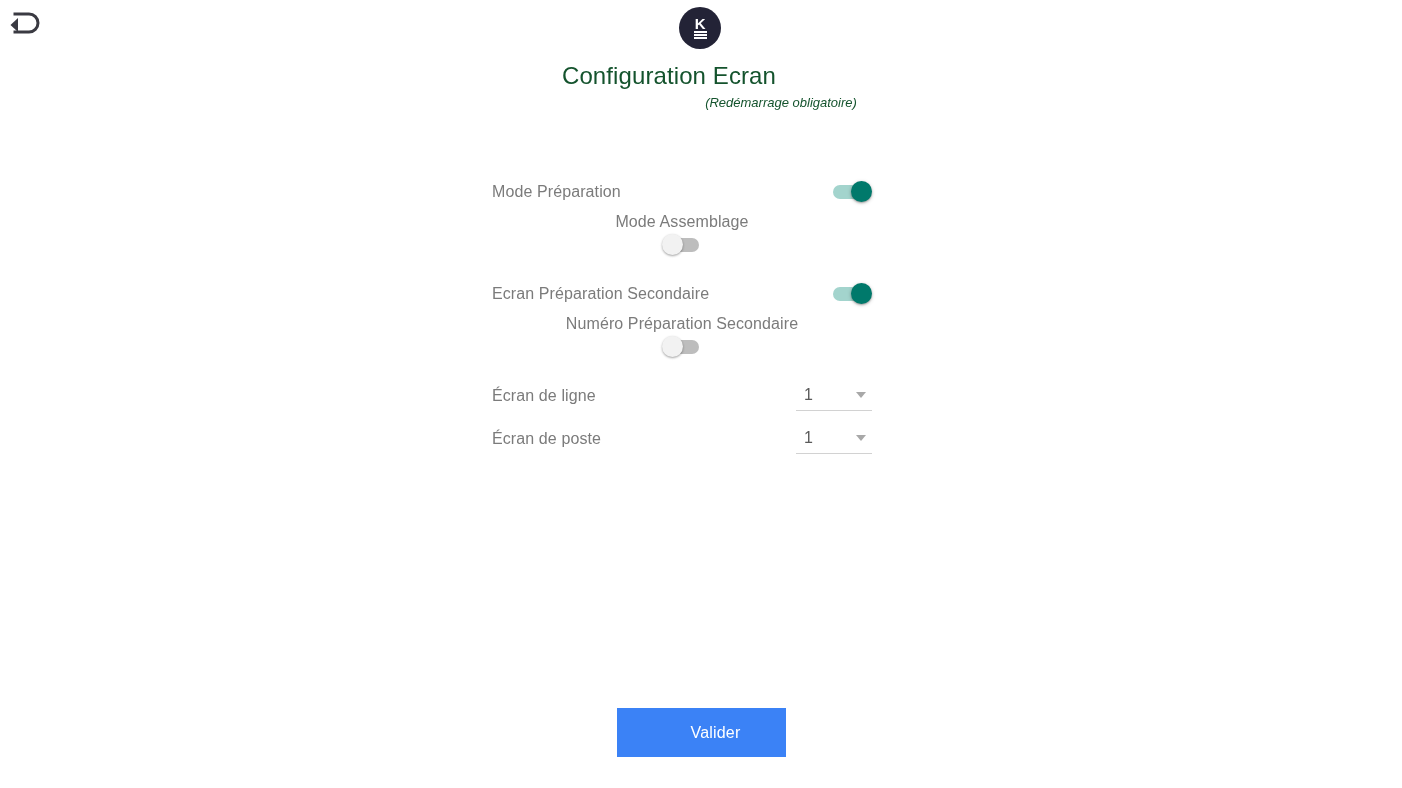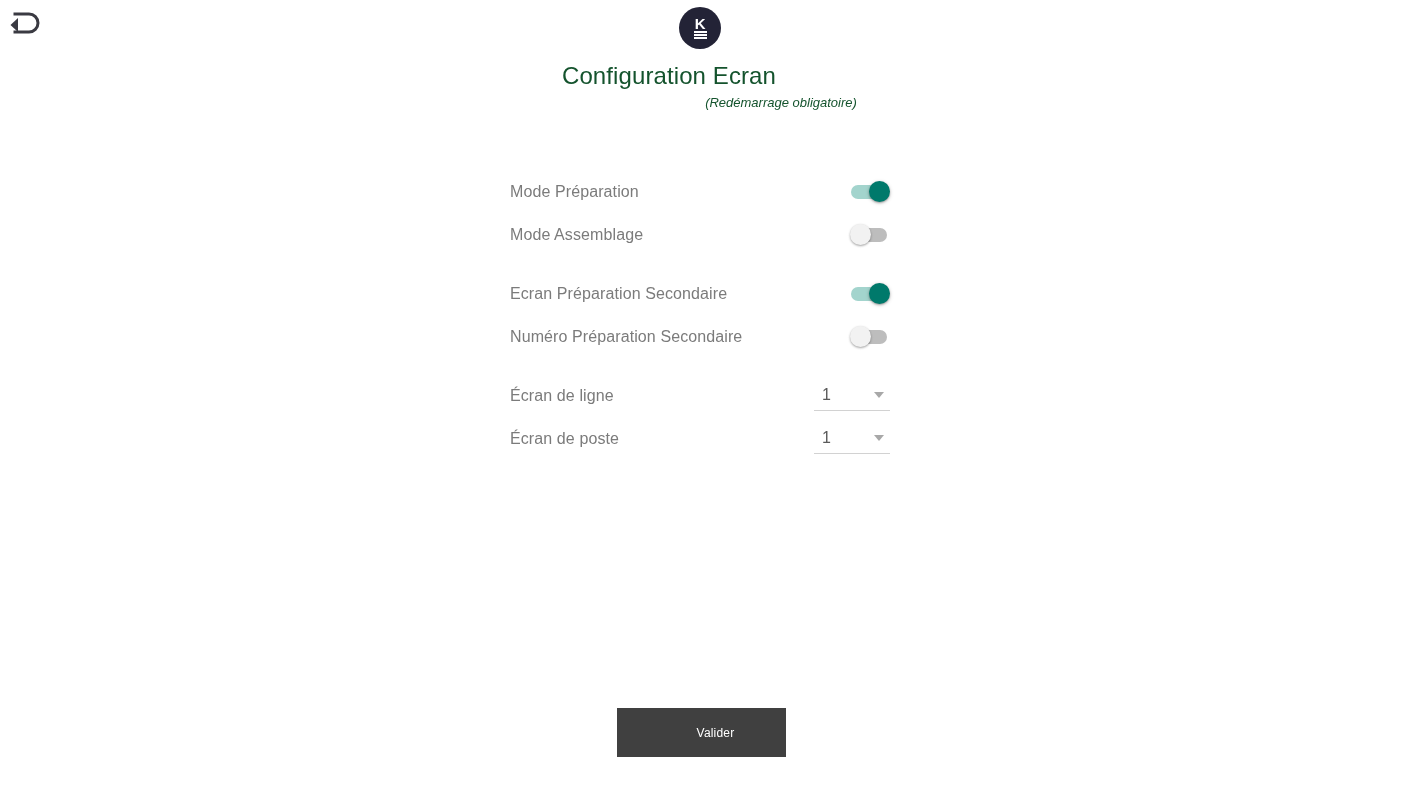--- a/index.html
+++ b/index.html
@@ -89,33 +89,33 @@
     text-align: center;
     padding-left: 160px;
     font-size: 13px;
     font-style: italic;
     color: #14532d;
   }
 
   
   .form {
     position: absolute;
-    left: 510px;
+    left: 492px;
     top: 170px;
     width: 380px;
   }
 
   .row {
     position: relative;
     height: 43px;
     display: flex;
     align-items: center;
     justify-content: space-between;
   }
-  .row.gap-after { margin-bottom: 16px; }
+  .row.gap-after { margin-bottom: 16px; flex-direction: column; }
 
   .row-label {
     font-size: 16px;
     color: #7b7b7b;
     white-space: nowrap;
     letter-spacing: 0.1px;
   }
 
   
   .switch {
@@ -179,23 +179,23 @@
     border-top: 6px solid #a8a8a8;
   }
 
   
   .validate-btn {
     position: absolute;
     left: 617px;
     top: 708px;
     width: 169px;
     height: 49px;
-    background: #404040;
+    background: #3b82f6;
     color: #ffffff;
-    font-size: 12px;
+    font-size: 16px;
     font-family: "Liberation Sans", sans-serif;
     border: none;
     cursor: pointer;
     letter-spacing: 0.2px;
     padding-left: 28px;
   }
 </style>
 </head>
 <body>
 

